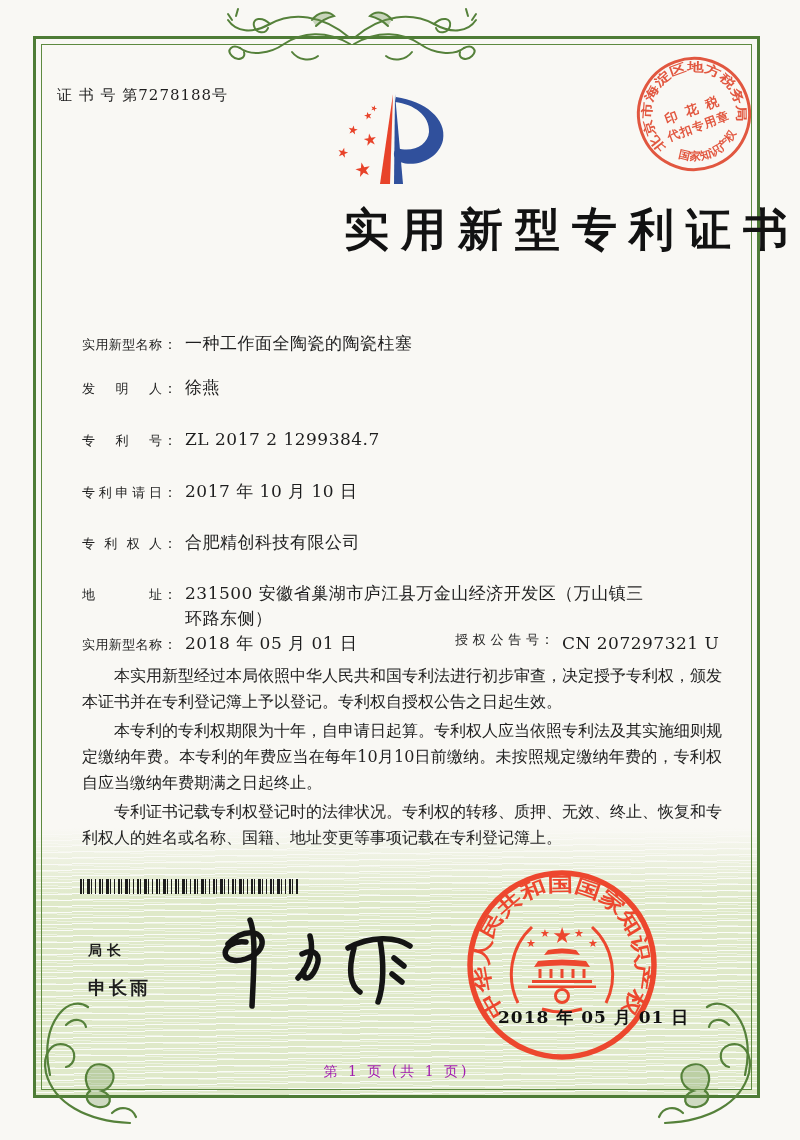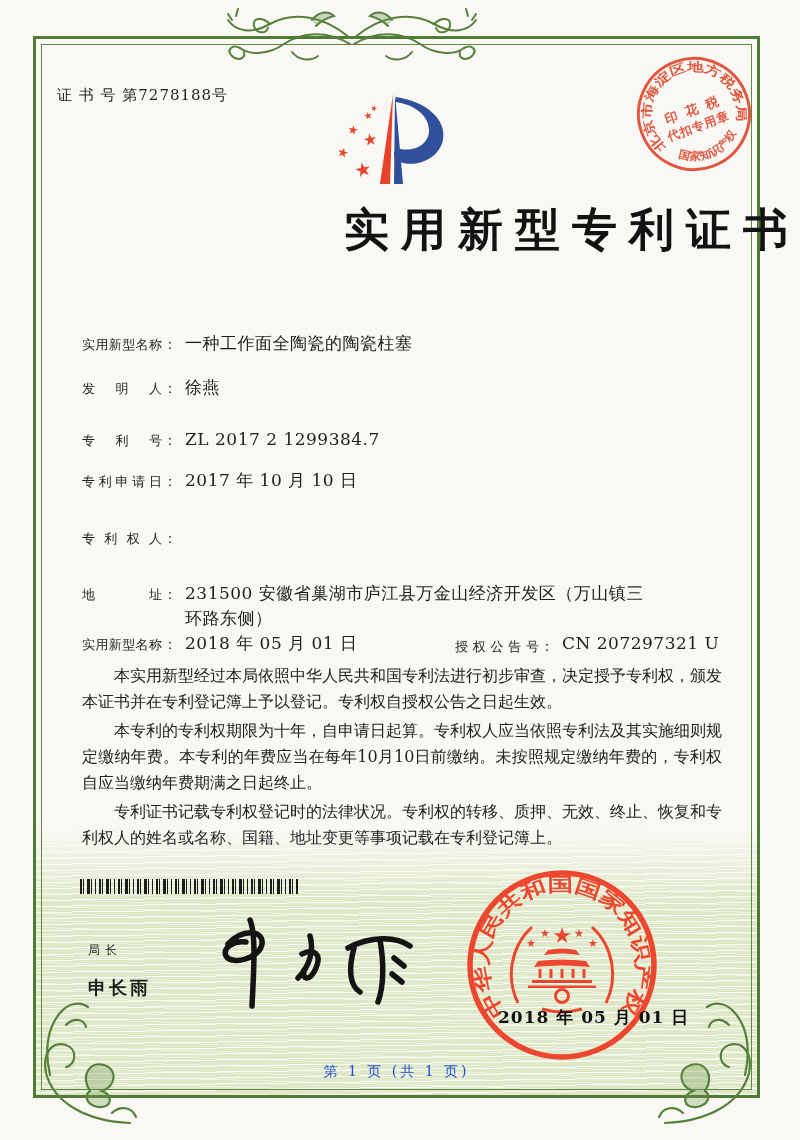--- a/index.html
+++ b/index.html
@@ -25,43 +25,43 @@
   .tax-stamp{position:absolute;left:612px;top:32px;z-index:3;opacity:.92;}
   .title{position:absolute;left:0;top:200px;width:100%;margin:0;text-align:right;
          font-size:45px;font-weight:700;letter-spacing:12px;padding-left:12px;box-sizing:border-box;
          color:#121212;z-index:2;}
   
   .frow{position:absolute;left:82px;display:flex;align-items:baseline;z-index:2;}
   .flabel{display:inline-block;width:80px;font-size:13px;text-align:justify;text-align-last:justify;}
   .fcolon{font-size:14px;margin:0 8px 0 1px;}
   .fvalue{font-size:17px;letter-spacing:.5px;line-height:25px;}
   .fvalue.addr{display:inline-block;width:460px;}
-  .grant-right{position:absolute;left:455px;top:631px;display:flex;align-items:flex-end;z-index:2;}
+  .grant-right{position:absolute;left:455px;top:631px;display:flex;align-items:flex-start;z-index:2;}
   .grant-right .flabel{width:84px;}
   
   .legal{position:absolute;left:79px;top:660px;width:646px;z-index:2;}
   .legal p{margin:3px;font-size:16px;line-height:26px;text-align:justify;text-indent:2em;color:#222;}
   
   .barcode{position:absolute;left:80px;top:879px;width:218px;height:15px;z-index:2;
      background:repeating-linear-gradient(90deg,
        #1c1c1c 0 2px,rgba(0,0,0,0) 2px 3px,
        #1c1c1c 3px 4px,rgba(0,0,0,0) 4px 7px,
        #1c1c1c 7px 10px,rgba(0,0,0,0) 10px 11px,
        #1c1c1c 11px 12px,rgba(0,0,0,0) 12px 15px,
        #1c1c1c 15px 16px,rgba(0,0,0,0) 16px 19px);}
-  .sign-title{position:absolute;left:88px;top:942px;font-size:12px;font-weight:400;letter-spacing:5px;
+  .sign-title{position:absolute;left:88px;top:942px;font-size:14px;font-weight:700;letter-spacing:5px;
        font-family:"DejaVu Sans",sans-serif;z-index:2;}
   .sign-name{position:absolute;left:88px;top:976px;font-size:18px;font-weight:600;letter-spacing:3px;
        font-family:"DejaVu Sans",sans-serif;z-index:2;}
   .signature{position:absolute;left:198px;top:914px;z-index:3;}
   .seal{position:absolute;left:457px;top:860px;z-index:2;opacity:.93;}
   .seal-date{position:absolute;left:498px;top:1006px;font-size:17px;font-weight:600;letter-spacing:1px;
        color:#111;z-index:3;}
   .footer{position:absolute;left:33px;top:1063px;width:727px;text-align:center;font-size:14px;
-       letter-spacing:3px;z-index:2;color:#1d4ed8;}
+       letter-spacing:3px;z-index:2;color:#a21caf;}
   svg text{font-family:"DejaVu Serif",serif;}
 </style>
 </head>
 <body>
 
 <div class="sheet">
 
   <div class="band"></div>
 
   <div class="frame-outer"></div>
@@ -137,28 +137,29 @@
   <div class="frow" style="top:375px;">
     <span class="flabel">发明人</span>
     <span class="fcolon">：</span>
     <span class="fvalue">徐燕</span>
   </div>
   <div class="frow" style="top:427px;">
     <span class="flabel">专利号</span>
     <span class="fcolon">：</span>
     <span class="fvalue">ZL 2017 2 1299384.7</span>
   </div>
-  <div class="frow" style="top:468px;justify-content:flex-end;">
+  <div class="frow" style="top:479px;justify-content:flex-end;">
     <span class="flabel">专利申请日</span>
     <span class="fcolon">：</span>
     <span class="fvalue">2017 年 10 月 10 日</span>
   </div>
   <div class="frow" style="top:530px;">
     <span class="flabel">专利权人</span>
     <span class="fcolon">：</span>
+    <span class="fvalue">合肥精创科技有限公司</span>
   </div>
   <div class="frow" style="top:581px;">
     <span class="flabel">地址</span>
     <span class="fcolon">：</span>
     <span class="fvalue addr">231500 安徽省巢湖市庐江县万金山经济开发区（万山镇三环路东侧）</span>
   </div>
   <div class="frow" style="top:631px;">
     <span class="flabel">实用新型名称</span>
     <span class="fcolon">：</span>
     <span class="fvalue">2018 年 05 月 01 日</span>

